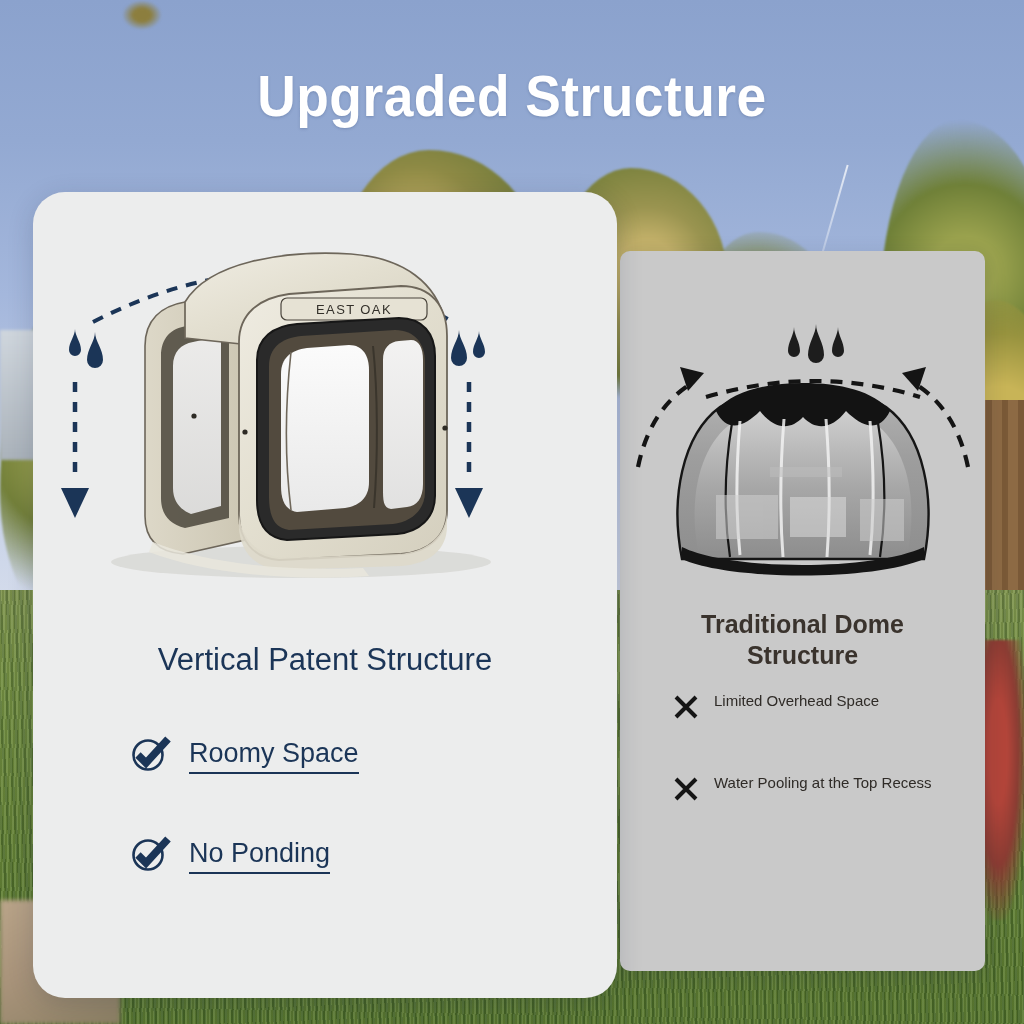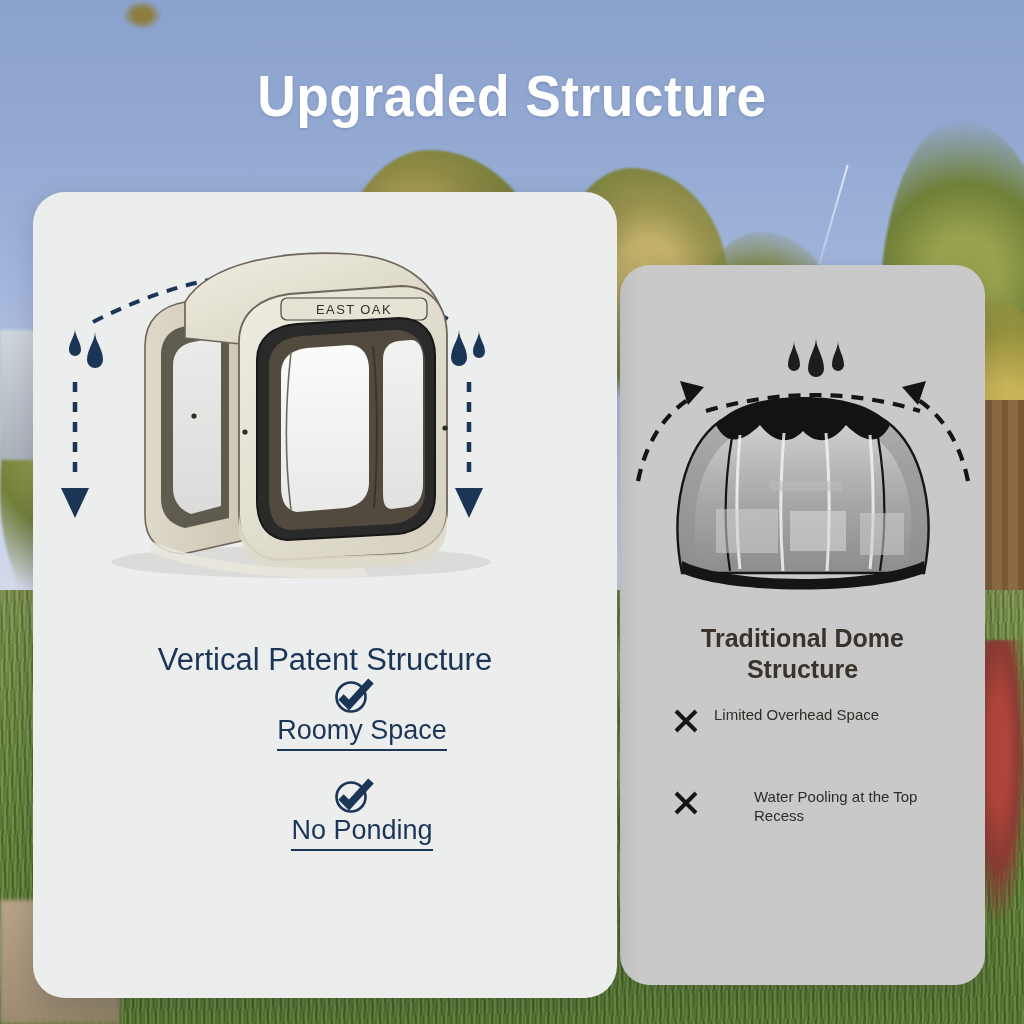--- a/index.html
+++ b/index.html
@@ -64,57 +64,57 @@
 
   
   .card{position:absolute;box-sizing:border-box;}
   .card-left{
     left:33px;top:192px;width:584px;height:806px;
     background:#eceded;border-radius:32px;
     box-shadow:0 6px 26px rgba(30,40,60,.18);
     z-index:3;
   }
   .card-right{
-    left:620px;top:265px;width:365px;height:720px;
-    background:#c9c9c9;border-radius:30px;
+    left:620px;top:251px;width:365px;height:720px;
+    background:#c9c9c9;border-radius:10px;
     box-shadow:0 6px 22px rgba(30,40,60,.16);
     z-index:2;
   }
 
   
   .prod-left{position:absolute;left:0;top:18px;width:584px;height:400px;}
 
   
   .h-left{
     position:absolute;left:0;top:410px;width:584px;text-align:center;
     color:#1b3557;font-weight:normal;font-size:31px;margin-top:40px;
   }
   .h-right{
     position:absolute;left:0;top:358px;width:365px;text-align:center;
     color:#3a332d;font-weight:bold;font-size:25px;line-height:1.22;
   }
 
   
   .list-left{position:absolute;left:0;top:482px;width:584px;}
-  .row-left{display:flex;align-items:center;justify-content:flex-start;
-    padding-left:74px;height:100px;flex-direction:column;}
+  .row-left{display:flex;align-items:flex-end;justify-content:flex-start;
+    padding-left:96px;height:100px;}
   .chk{width:42px;height:42px;flex:0 0 42px;margin-right:18px;position:relative;}
   .lbl-left{
     color:#1b3557;font-size:27px;
     border-bottom:2.5px solid #1b3557;padding-bottom:3px;line-height:1.1;
   }
 
   .list-right{position:absolute;left:0;top:440px;width:365px;}
   .row-right{display:flex;align-items:flex-start;padding-left:52px;
     padding-right:18px;min-height:84px;}
   .xm{width:28px;height:28px;flex:0 0 28px;margin-right:14px;margin-top:2px;}
   .lbl-right{color:#2f2b27;font-size:15px;line-height:1.28;max-width:252px;}
 
   .row-right.r1{min-height:82px;}
-  .row-right.r2{min-height:100px;gap:40px;}
+  .row-right.r2{min-height:100px;}
 </style>
 </head>
 <body>
 
 <div id="stage">
 
   <div class="bg">
     <div class="bg-sky"></div>
     <div class="bg-contrail"></div>
     <div class="bg-leaf"></div>

